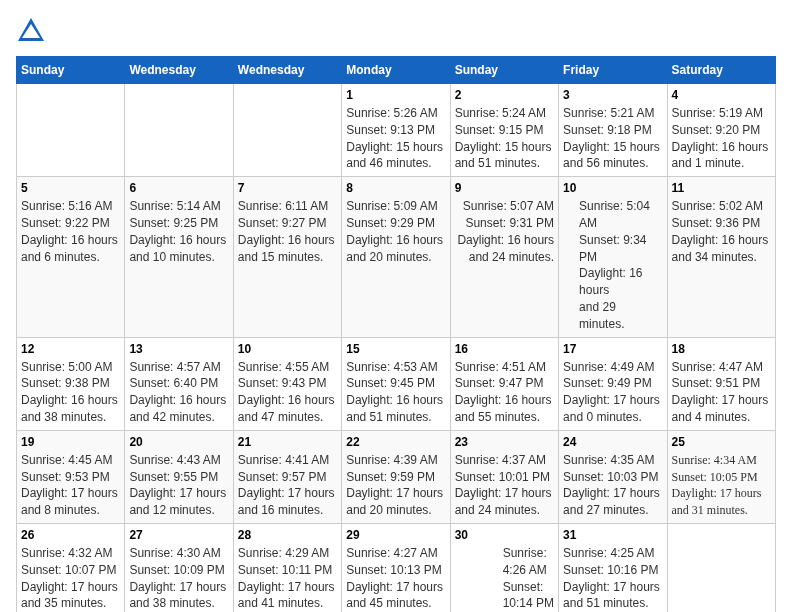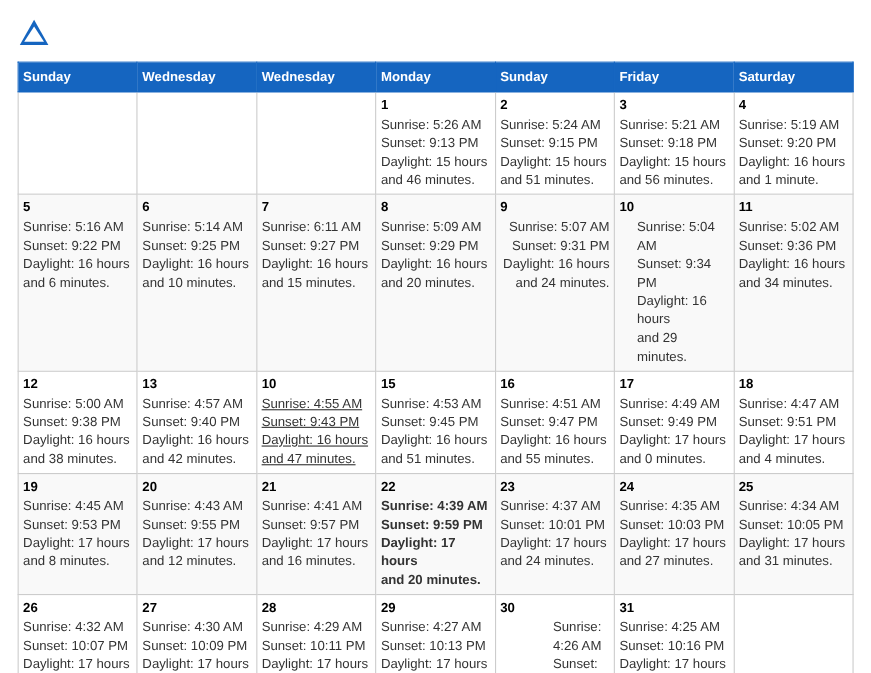--- a/index.html
+++ b/index.html
@@ -203,27 +203,27 @@
         <td>
           <span class="day-num">12</span>
           <div class="day-info" style="white-space: pre-line;">Sunrise: 5:00 AM
 Sunset: 9:38 PM
 Daylight: 16 hours
 and 38 minutes.</div>
         </td>
         <td>
           <span class="day-num">13</span>
           <div class="day-info" style="white-space: pre-line;">Sunrise: 4:57 AM
-Sunset: 9:40 PM
+Sunset: 6:40 PM
 Daylight: 16 hours
 and 42 minutes.</div>
         </td>
         <td>
           <span class="day-num">10</span>
-          <div class="day-info" style="white-space: pre-line; text-decoration: underline;">Sunrise: 4:55 AM
+          <div class="day-info" style="white-space: pre-line;">Sunrise: 4:55 AM
 Sunset: 9:43 PM
 Daylight: 16 hours
 and 47 minutes.</div>
         </td>
         <td>
           <span class="day-num">15</span>
           <div class="day-info" style="white-space: pre-line;">Sunrise: 4:53 AM
 Sunset: 9:45 PM
 Daylight: 16 hours
 and 51 minutes.</div>
@@ -267,42 +267,42 @@
         </td>
         <td>
           <span class="day-num">21</span>
           <div class="day-info" style="white-space: pre-line;">Sunrise: 4:41 AM
 Sunset: 9:57 PM
 Daylight: 17 hours
 and 16 minutes.</div>
         </td>
         <td>
           <span class="day-num">22</span>
-          <div class="day-info" style="white-space: pre-line; font-weight: bold;">Sunrise: 4:39 AM
+          <div class="day-info" style="white-space: pre-line;">Sunrise: 4:39 AM
 Sunset: 9:59 PM
 Daylight: 17 hours
 and 20 minutes.</div>
         </td>
         <td>
           <span class="day-num">23</span>
           <div class="day-info" style="white-space: pre-line;">Sunrise: 4:37 AM
 Sunset: 10:01 PM
 Daylight: 17 hours
 and 24 minutes.</div>
         </td>
         <td>
           <span class="day-num">24</span>
           <div class="day-info" style="white-space: pre-line;">Sunrise: 4:35 AM
 Sunset: 10:03 PM
 Daylight: 17 hours
 and 27 minutes.</div>
         </td>
         <td>
           <span class="day-num">25</span>
-          <div class="day-info" style="white-space: pre-line;">Sunrise: 4:34 AM
+          <div class="day-info" style="white-space: pre-line; font-family: Liberation Serif, serif;">Sunrise: 4:34 AM
 Sunset: 10:05 PM
 Daylight: 17 hours
 and 31 minutes.</div>
         </td>
       </tr>
       <tr>
         <td>
           <span class="day-num">26</span>
           <div class="day-info" style="white-space: pre-line;">Sunrise: 4:32 AM
 Sunset: 10:07 PM

